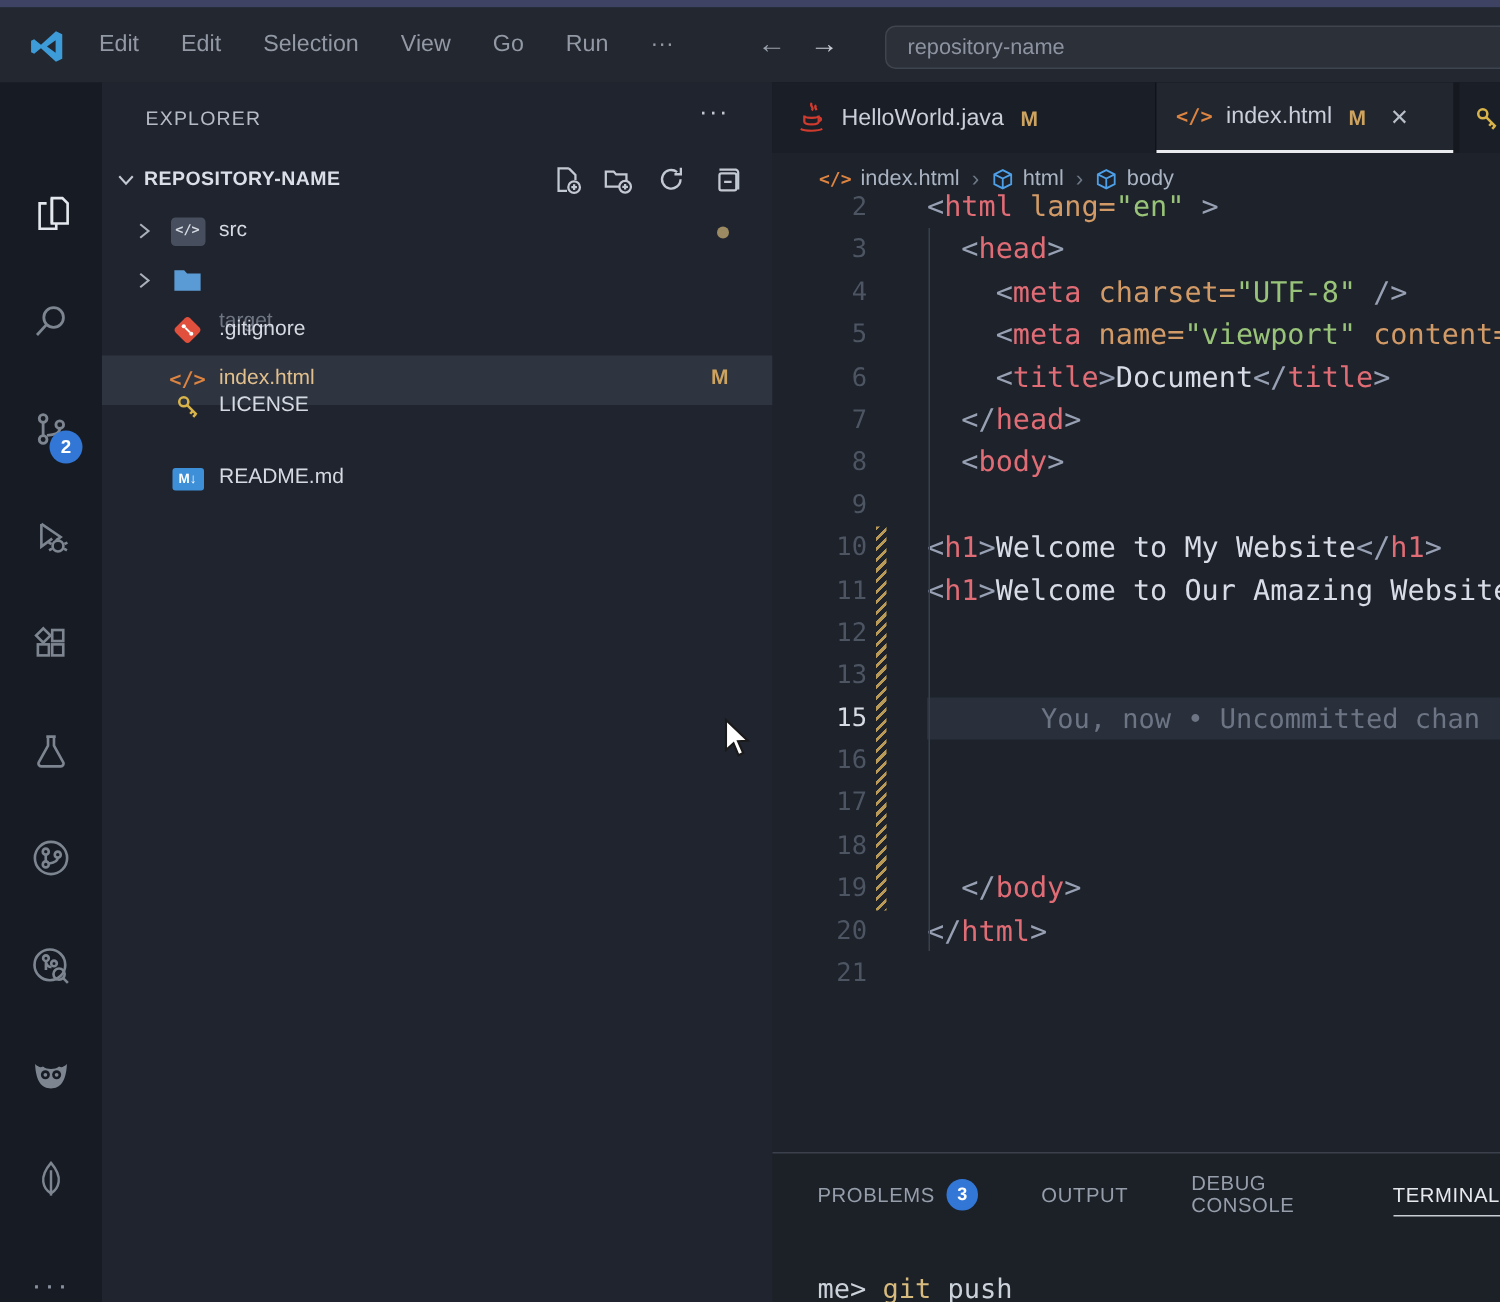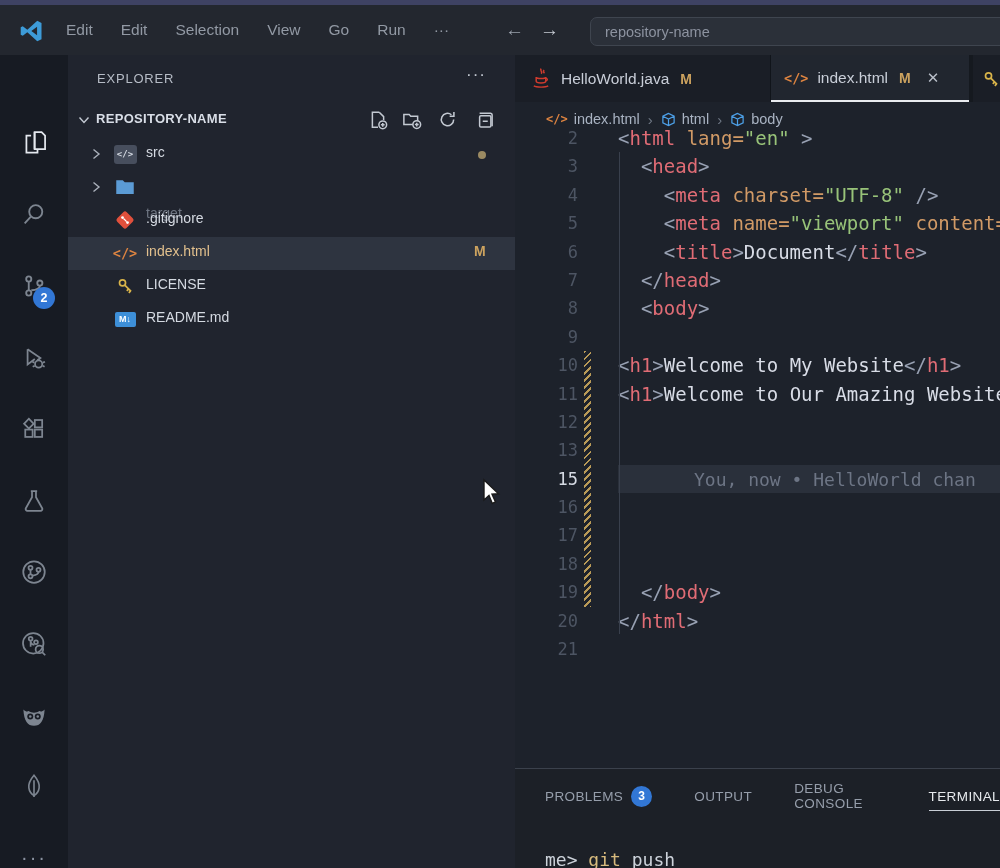--- a/index.html
+++ b/index.html
@@ -292,21 +292,21 @@
         </span>
       <span class="lbl">.gitignore</span>
     </div>
     <div class="row sel" style="top:182px">
       <span class="fic">
           <span class="htmlglyph">&lt;/&gt;</span>
         </span>
       <span class="lbl gold">index.html</span>
       <span class="rbadge">M</span>
     </div>
-    <div class="row" style="top:215px">
+    <div class="row" style="top:200px">
       <span class="fic">
           <svg width="18" height="18" viewBox="0 0 16 16" fill="none" stroke="#d9b44a" stroke-width="1.5">
             <circle cx="5.8" cy="5.2" r="2.7"></circle>
             <path d="M7.8 7.2 13.4 12.8M11.2 10.6l-1.6 1.7M13 12.4l-1.6 1.7"></path>
           </svg>
         </span>
       <span class="lbl">LICENSE</span>
     </div>
     <div class="row" style="top:248px">
       <span class="fic">
@@ -371,21 +371,21 @@
         <div class="cl"><span class="num">4</span><span class="ct"><span class="tk-p">    &lt;</span><span class="tk-t">meta</span><span class="tk-a"> charset=</span><span class="tk-s">"UTF-8"</span><span class="tk-p"> /&gt;</span></span></div>
         <div class="cl"><span class="num">5</span><span class="ct"><span class="tk-p">    &lt;</span><span class="tk-t">meta</span><span class="tk-a"> name=</span><span class="tk-s">"viewport"</span><span class="tk-a"> content=</span></span></div>
         <div class="cl"><span class="num">6</span><span class="ct"><span class="tk-p">    &lt;</span><span class="tk-t">title</span><span class="tk-p">&gt;</span><span class="tk-x">Document</span><span class="tk-p">&lt;/</span><span class="tk-t">title</span><span class="tk-p">&gt;</span></span></div>
         <div class="cl"><span class="num">7</span><span class="ct"><span class="tk-p">  &lt;/</span><span class="tk-t">head</span><span class="tk-p">&gt;</span></span></div>
         <div class="cl"><span class="num">8</span><span class="ct"><span class="tk-p">  &lt;</span><span class="tk-t">body</span><span class="tk-p">&gt;</span></span></div>
         <div class="cl"><span class="num">9</span><span class="ct"></span></div>
         <div class="cl"><span class="num">10</span><span class="ct"><span class="tk-p">&lt;</span><span class="tk-t">h1</span><span class="tk-p">&gt;</span><span class="tk-x">Welcome to My Website</span><span class="tk-p">&lt;/</span><span class="tk-t">h1</span><span class="tk-p">&gt;</span></span></div>
         <div class="cl"><span class="num">11</span><span class="ct"><span class="tk-p">&lt;</span><span class="tk-t">h1</span><span class="tk-p">&gt;</span><span class="tk-x">Welcome to Our Amazing Website</span></span></div>
         <div class="cl"><span class="num">12</span><span class="ct"></span></div>
         <div class="cl"><span class="num">13</span><span class="ct"></span></div>
-        <div class="cl cur"><span class="num">15</span><span class="ct"><span class="blame">You, now • HelloWorld chan</span></span></div>
+        <div class="cl cur"><span class="num">15</span><span class="ct"><span class="blame">You, now • Uncommitted chan</span></span></div>
         <div class="cl"><span class="num">16</span><span class="ct"></span></div>
         <div class="cl"><span class="num">17</span><span class="ct"></span></div>
         <div class="cl"><span class="num">18</span><span class="ct"></span></div>
         <div class="cl"><span class="num">19</span><span class="ct"><span class="tk-p">  &lt;/</span><span class="tk-t">body</span><span class="tk-p">&gt;</span></span></div>
         <div class="cl"><span class="num">20</span><span class="ct"><span class="tk-p">&lt;/</span><span class="tk-t">html</span><span class="tk-p">&gt;</span></span></div>
         <div class="cl"><span class="num">21</span><span class="ct"></span></div>
       </div>
     <div class="abs" id="hatch"></div>
     <div class="abs" id="iguide"></div>
   </div>

